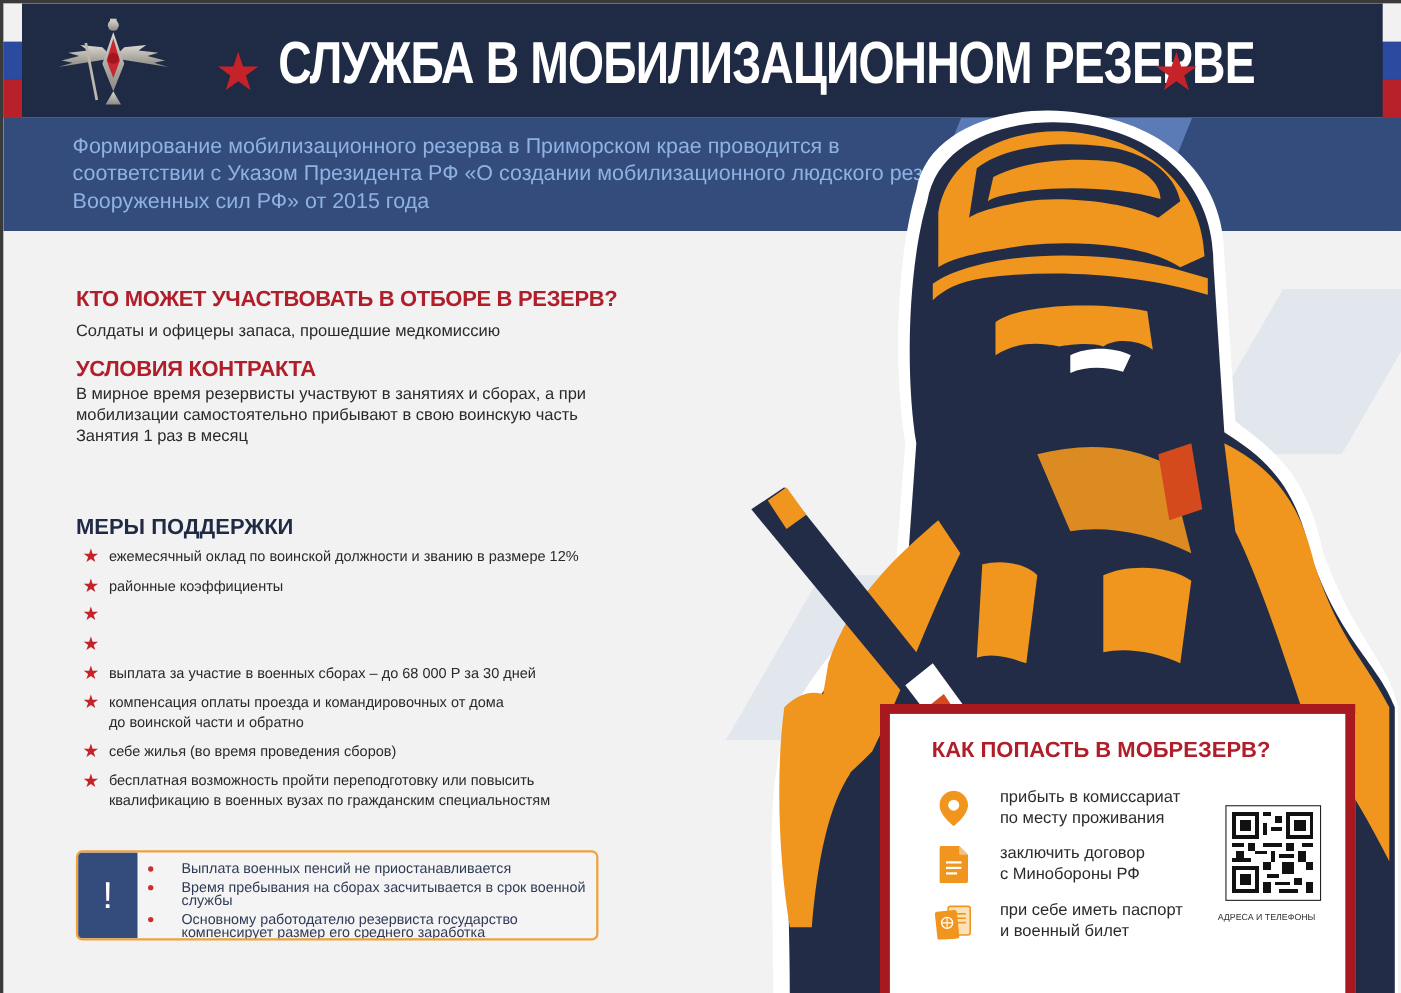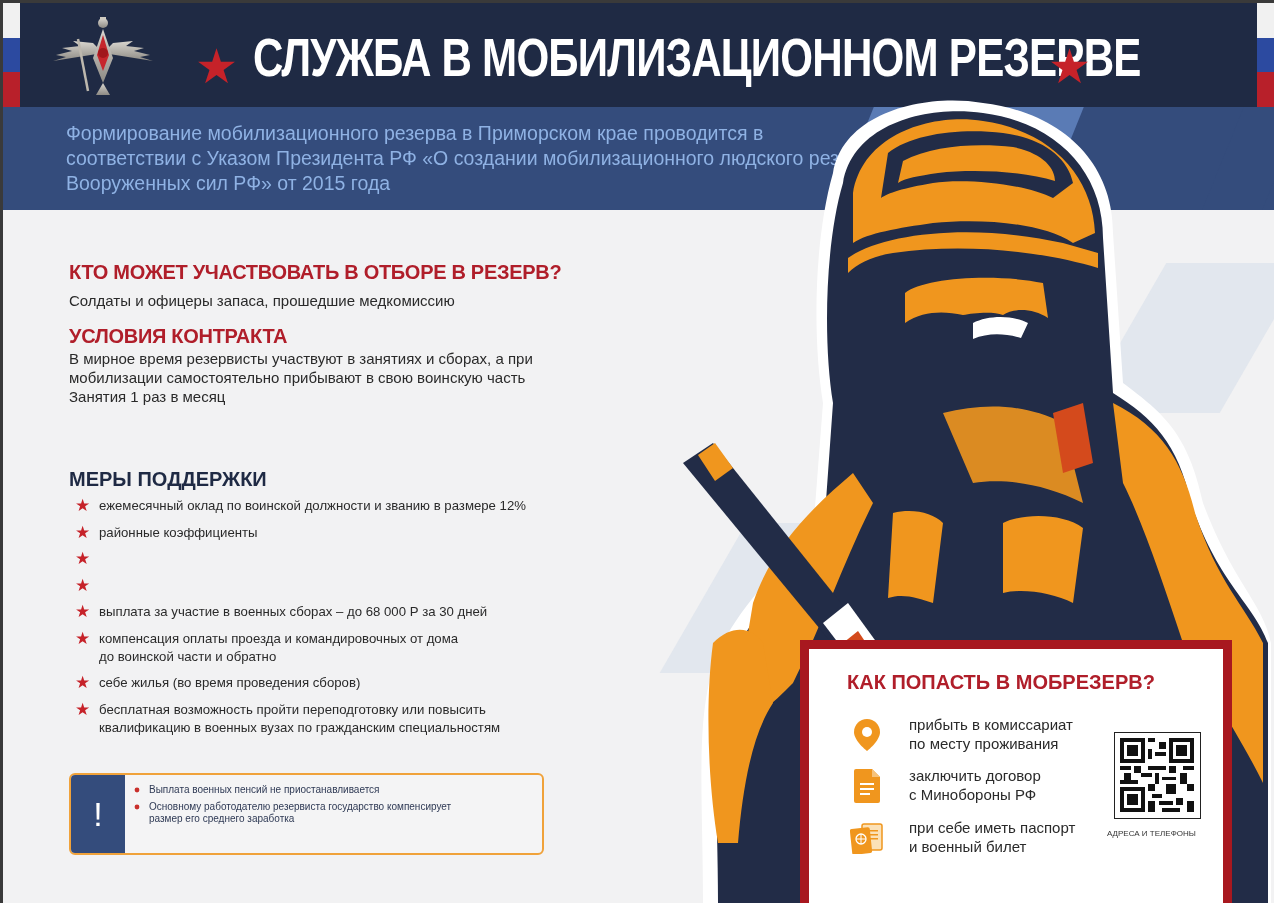--- a/index.html
+++ b/index.html
@@ -29,21 +29,21 @@
   .h-red { position: absolute; color: #b01e2a; font-weight: bold; font-size: 20px; letter-spacing: -0.3px; }
   .h-navy { position: absolute; color: #1f2a44; font-weight: bold; font-size: 20px; }
   .body-txt { position: absolute; color: #2a2a2a; font-size: 15px; line-height: 19px; }
   .benefits { position: absolute; left: 72px; top: 494px; width: 560px; }
   .benefit { display: flex; align-items: flex-start; font-size: 13.2px; color: #2a2a2a; line-height: 18px; margin-bottom: 8.5px; }
   .benefit .bstar { color: #c62229; font-size: 17px; width: 24px; flex: none; line-height: 18px; }
 
   .note { position: absolute; left: 66px; top: 770px; width: 475px; height: 82px; border: 2px solid #f0a23a; border-radius: 6px; overflow: hidden; background: #f4f4f5; }
   .note-bang { position: absolute; left: 0; top: 0; width: 54px; height: 100%; background: #344c7c; color: #fff; font-size: 34px; display: flex; align-items: center; justify-content: center; }
   .note-list { position: absolute; left: 62px; top: 9px; width: 400px; }
-  .note-item { display: flex; font-size: 10px; color: #2f3a55; line-height: 12.5px; margin-bottom: 4px; }
+  .note-item { display: flex; font-size: 13px; color: #2f3a55; line-height: 12.5px; margin-bottom: 4px; gap: 16px; }
   .note-item .dot { width: 8px; height: 8px; flex: none; margin-right: 8px; margin-top: 2px; border-radius: 50%; background: #c9302c; transform: scale(0.6); }
 
   
   .soldier { position: absolute; left: 640px; top: 80px; width: 631px; height: 820px; }
 
   
   .card { position: absolute; left: 797px; top: 637px; width: 432px; height: 263px; background: #fff; border: 9px solid #a8181f; border-bottom: none; }
   .card-title { position: absolute; left: 38px; top: 22px; color: #b01e2a; font-weight: bold; font-size: 20px; }
   .step { position: absolute; left: 38px; display: flex; align-items: flex-start; }
   .step .ico { width: 40px; height: 40px; flex: none; margin-right: 22px; display: flex; align-items: center; justify-content: center; }
@@ -178,20 +178,24 @@
 квалификацию в военных вузах по гражданским специальностям</span>
       </div>
   </div>
 
   <div class="note">
     <div class="note-bang">!</div>
     <div class="note-list">
       <div class="note-item">
           <span class="dot"></span>
           <span>Выплата военных пенсий не приостанавливается</span>
+        </div>
+      <div class="note-item">
+          <span class="dot"></span>
+          <span>Время пребывания на сборах засчитывается в срок военной службы</span>
         </div>
       <div class="note-item">
           <span class="dot"></span>
           <span style="width:330px">Основному работодателю резервиста государство компенсирует размер его среднего заработка</span>
         </div>
     </div>
   </div>
 
   <div class="card">
     <div class="card-title">КАК ПОПАСТЬ В МОБРЕЗЕРВ?</div>

